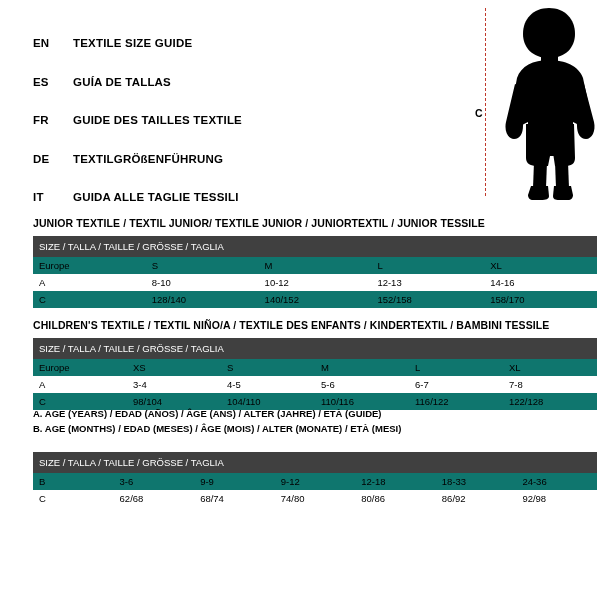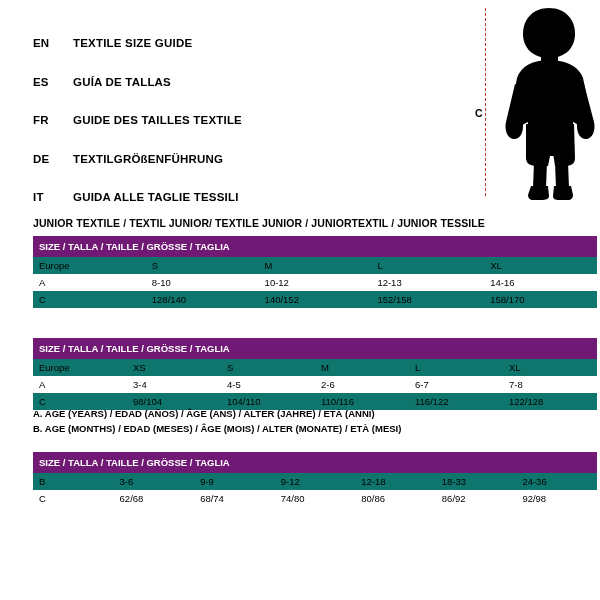--- a/index.html
+++ b/index.html
@@ -99,23 +99,23 @@
     font-size: 9.5px;
     width: 564px;
     table-layout: fixed;
   }
   table.sizes td {
     padding: 3px 0 3px 6px;
     vertical-align: middle;
     white-space: nowrap;
   }
   tr.head-row td {
-    background: #701a75;
+    background: #404040;
     color: #ffffff;
-    font-weight: bold;
+    font-weight: normal;
     font-size: 9.5px;
     height: 15px;
   }
   tr.zebra-light td { background: #0f766e; }
   tr.zebra-white td { background: #ffffff; }
   td.rowlabel { width: 72px; }
 
   
   .footnotes {
     position: absolute;
@@ -208,39 +208,40 @@
       <tr class="zebra-light">
         <td class="rowlabel">C</td>
         <td>128/140</td>
         <td>140/152</td>
         <td>152/158</td>
         <td>158/170</td>
       </tr>
     </tbody>
   </table>
 
+  <div class="section-title" style="top:319px;">CHILDREN'S TEXTILE / TEXTIL NIÑO/A / TEXTILE DES ENFANTS / KINDERTEXTIL / BAMBINI TESSILE</div>
 
   <table class="sizes" style="top:338px;">
     <tbody>
       <tr class="head-row">
         <td colspan="6">SIZE / TALLA / TAILLE / GRÖSSE / TAGLIA</td>
       </tr>
       <tr class="zebra-light">
         <td class="rowlabel">Europe</td>
         <td>XS</td>
         <td>S</td>
         <td>M</td>
         <td>L</td>
         <td>XL</td>
       </tr>
       <tr class="zebra-white">
         <td class="rowlabel">A</td>
         <td>3-4</td>
         <td>4-5</td>
-        <td>2-6</td>
+        <td>5-6</td>
         <td>6-7</td>
         <td>7-8</td>
       </tr>
       <tr class="zebra-light">
         <td class="rowlabel">C</td>
         <td>98/104</td>
         <td>104/110</td>
         <td>110/116</td>
         <td>116/122</td>
         <td>122/128</td>
@@ -269,17 +270,17 @@
         <td>68/74</td>
         <td>74/80</td>
         <td>80/86</td>
         <td>86/92</td>
         <td>92/98</td>
       </tr>
     </tbody>
   </table>
 
   <div class="footnotes">
-    <div>A. AGE (YEARS) / EDAD (AÑOS) / ÂGE (ANS) / ALTER (JAHRE) / ETÀ (ANNI)</div>
+    <div>A. AGE (YEARS) / EDAD (AÑOS) / ÂGE (ANS) / ALTER (JAHRE) / ETÀ (GUIDE)</div>
     <div>B. AGE (MONTHS) / EDAD (MESES) / ÂGE (MOIS) / ALTER (MONATE) / ETÀ (MESI)</div>
   </div>
 
 </div>
 
 </body></html>

